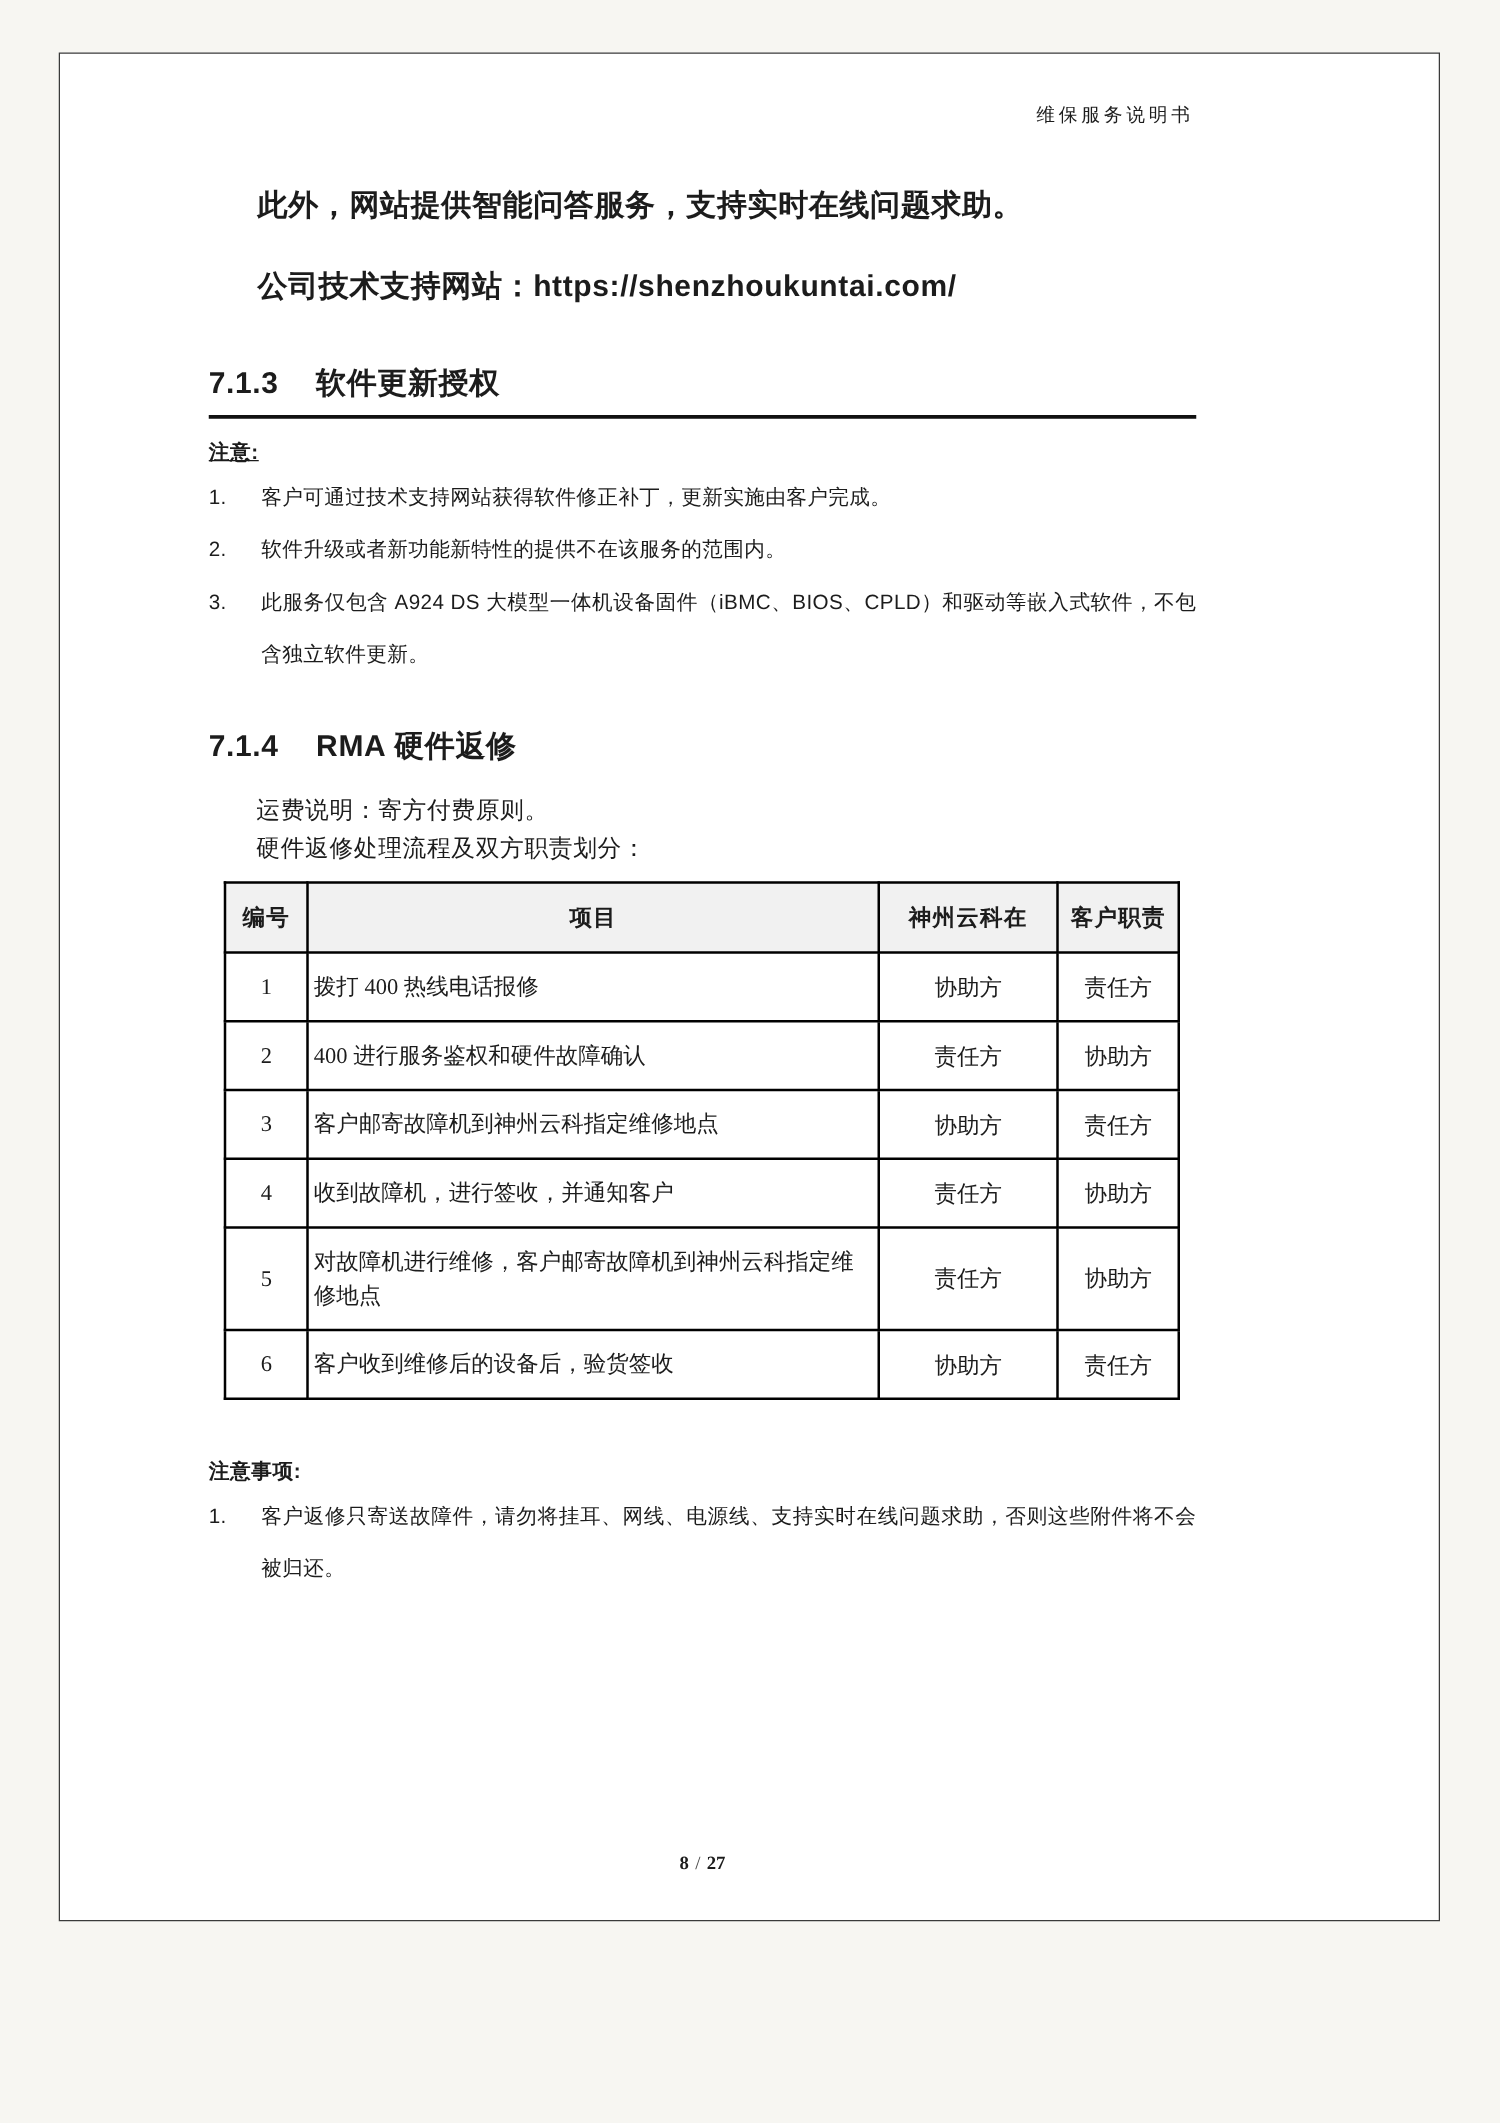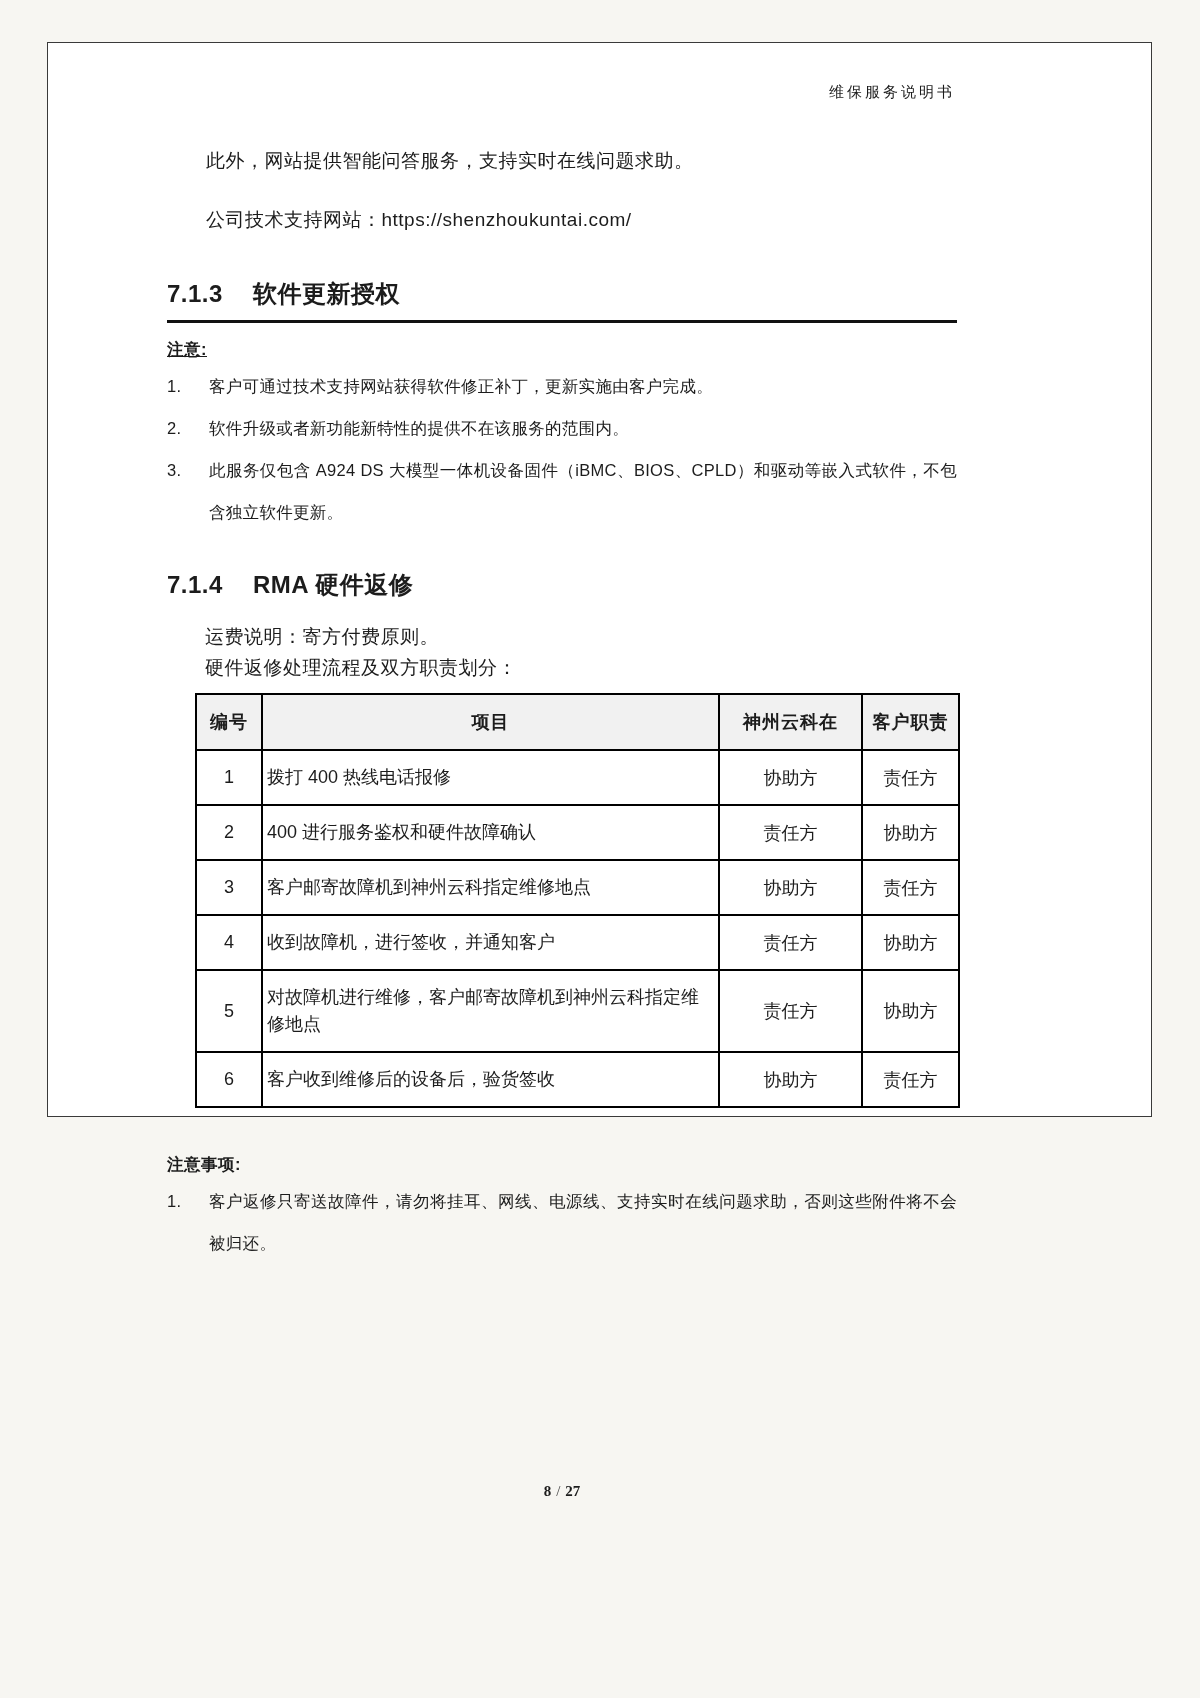--- a/index.html
+++ b/index.html
@@ -5,42 +5,43 @@
   html,body { margin:0; padding:0; }
   body {
     width:1200px; height:1698px;
     background:#f7f6f2;
     font-family:"Liberation Sans", sans-serif;
     color:#1c1c1c;
     position:relative;
   }
   .page {
     position:absolute; left:47px; top:42px;
-    width:1105px; height:1075px;
+    width:1105px; height:1495px;
     background:#ffffff;
     border:1px solid #3a3a3a;
     box-sizing:border-box;
   }
   .content {
     position:absolute; left:119px; top:0;
     width:790px;
   }
   .doc-header {
     margin-top:40px;
     text-align:right;
     font-family:"Liberation Serif","DejaVu Serif",serif;
     font-size:15px;
     letter-spacing:3px;
     padding-right:2px;
   }
   .intro-p {
     margin:0;
     margin-left:39px;
-    font-size:19px;
-    letter-spacing:0.5px;
+    font-size:24px;
+    letter-spacing:0.5px;
+    font-weight:bold;
   }
   .intro-p.first { margin-top:46px; }
   .intro-p.second { margin-top:33px; }
   .section-heading {
     margin:0;
     font-size:24px;
     font-weight:bold;
     letter-spacing:0.5px;
   }
   .section-heading .sec-num { margin-right:30px; }
@@ -78,23 +79,23 @@
   .serif-block {
     font-family:"Liberation Serif","DejaVu Serif",serif;
     font-size:19px;
     line-height:31px;
     margin-top:20px;
   }
   .serif-block p { margin:0; text-indent:2em; text-align:justify; letter-spacing:0.5px; }
   .rma-table {
     border-collapse:collapse;
     margin-top:10px;
-    margin-left:28px;
+    margin-left:12px;
     width:763px;
-    font-family:Liberation Sans, sans-serif;
+    font-family:Liberation Serif, serif;
     font-size:18px;
     table-layout:fixed;
   }
   .rma-table th, .rma-table td {
     border:2px solid #000;
     box-sizing:border-box;
   }
   .rma-table th {
     background:#f1f1f1;
     font-weight:bold;

